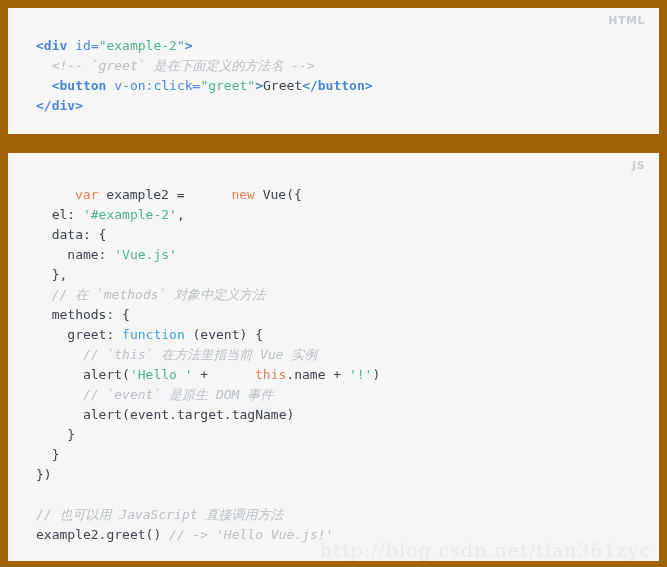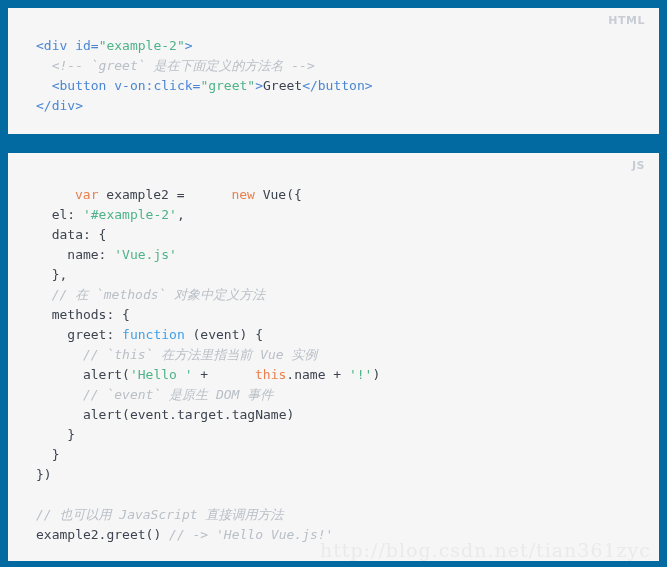--- a/index.html
+++ b/index.html
@@ -12,21 +12,21 @@
     height: 567px;
     position: relative;
     font-family: "DejaVu Sans Mono", "Liberation Mono", monospace;
     overflow: hidden;
   }
 
   .page {
     position: relative;
     width: 667px;
     height: 567px;
-    background: #0369a1;
+    background: #a16207;
   }
 
   .code-block {
     position: absolute;
     left: 8px;
     width: 651px;
     background: #f6f6f6;
     box-sizing: border-box;
   }
 
@@ -64,21 +64,21 @@
   }
 
   #js-block .code-body {
     top: 32px;
   }
 
   .ln { display: block; height: 20px; }
   .ln.blank { height: 20px; }
 
   
-  .tok-tag      { color: #4a86d4; }
+  .tok-tag      { color: #4a86d4; font-weight: bold; }
   .tok-attr     { color: #4a86d4; }
   .tok-string   { color: #4eb389; }
   .tok-comment  { color: #b9bfc7; font-style: italic; }
   .tok-keyword  { color: #e8804f; margin-left: 39px; }
   .tok-fn       { color: #3fa0e8; }
   .tok-plain    { color: #3d4450; margin-top: 20px; }
   .tok-text     { color: #3d4450; }
 
   .watermark {
     position: absolute;

